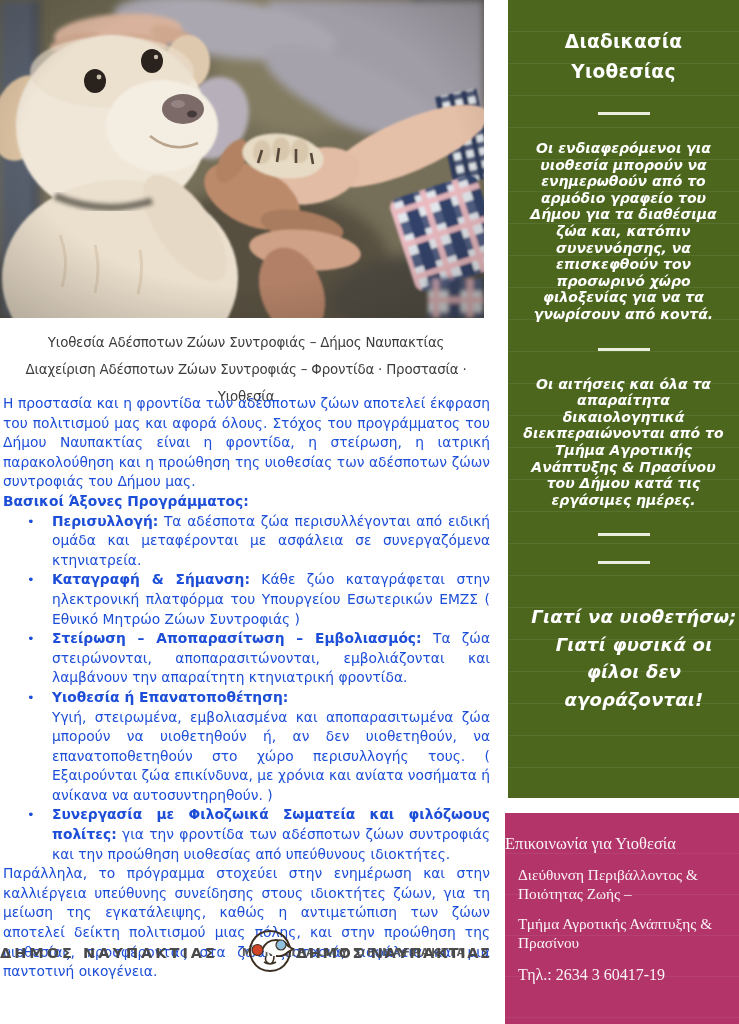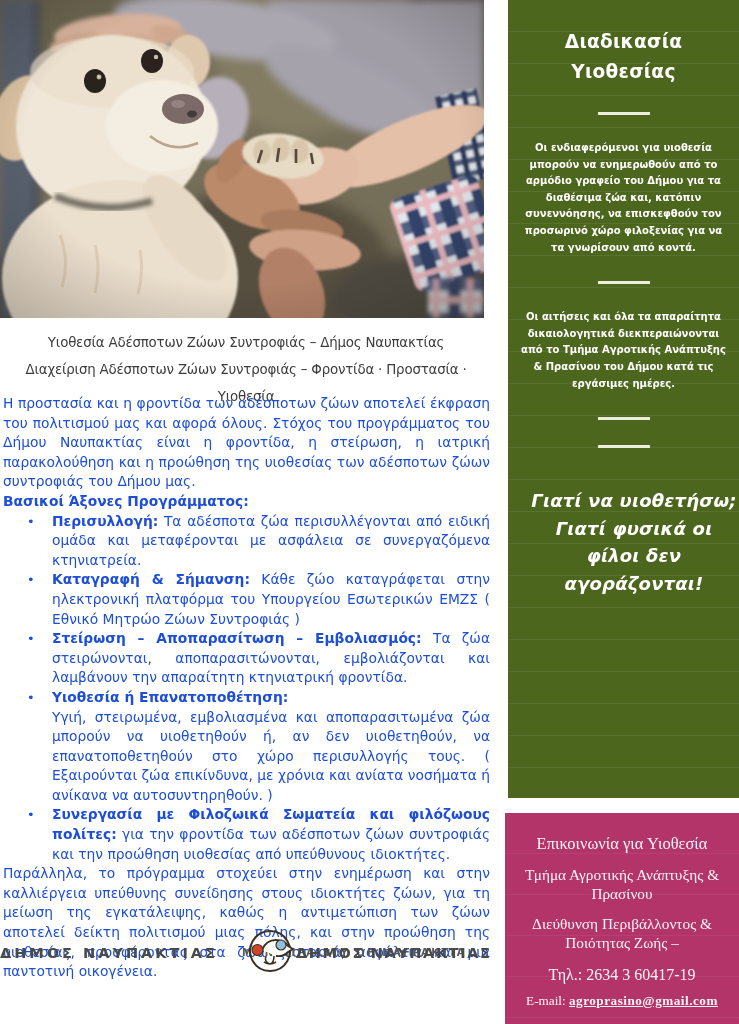--- a/index.html
+++ b/index.html
@@ -32,26 +32,26 @@
   .logo-title.right{letter-spacing:1.6px;margin-top:4px;}
   .logo-sub{font-size:10px;font-weight:bold;color:#585858;letter-spacing:2.4px;white-space:nowrap;margin-top:3px;padding-left:24px;}
   .logo-sub2{font-size:8.3px;font-weight:bold;color:#4c4c4c;letter-spacing:0.6px;white-space:nowrap;margin-top:2px;margin-left:16px;}
 
   
   .sidebar{position:absolute;left:508px;top:0;width:231px;height:798px;background:#4c661e;
            color:#ffffff;text-align:center;font-weight:bold;
            background-image:repeating-linear-gradient(180deg,rgba(255,255,255,0) 0 31px,rgba(255,255,255,0.07) 31px 32px);}
   .sidebar h2{margin:0;padding:27px 30px 0;font-size:18.5px;line-height:30px;letter-spacing:0.3px;}
   .sep{width:52px;height:3px;background:#e9efdc;border:0;margin:25px auto;}
-  .sidebar p{margin:0 auto;width:206px;font-size:10px;line-height:16.6px;}
+  .sidebar p{margin:0 auto;width:206px;font-size:14px;line-height:16.6px;font-style:italic;}
   .sidebar .quote{margin-top:39px;width:212px;font-size:18px;line-height:27.5px;font-style:italic;letter-spacing:0.2px;margin-left:20px;}
 
   
   .contact{position:absolute;left:505px;top:813px;width:234px;height:211px;background:#b23469;
-           color:#fbf4f7;text-align:center;font-family:"Liberation Serif","DejaVu Serif",serif;
+           color:#fbf4f7;text-align:left;font-family:"Liberation Serif","DejaVu Serif",serif;
            background-image:repeating-linear-gradient(180deg,rgba(255,255,255,0) 0 40px,rgba(255,255,255,0.06) 40px 41px);}
   .contact .c-head{padding-top:21px;font-size:16.5px;}
   .contact .c-line{margin-top:11px;font-size:15.3px;line-height:19px;padding:0 13px;}
   .contact .c-phone{margin-top:13px;font-size:16px;}
   .contact .c-emailrow{margin-top:9px;font-size:13.2px;}
   .contact .c-emailrow a{color:#fbf4f7;font-weight:bold;text-decoration:underline;letter-spacing:0.5px;cursor:pointer;}
 </style>
 </head>
 <body>
 
@@ -242,21 +242,18 @@
     <p>Οι ενδιαφερόμενοι για υιοθεσία μπορούν να ενημερωθούν από το αρμόδιο γραφείο του Δήμου για τα διαθέσιμα ζώα και, κατόπιν συνεννόησης, να επισκεφθούν τον προσωρινό χώρο φιλοξενίας για να τα γνωρίσουν από κοντά.</p>
     <div class="sep"></div>
     <p>Οι αιτήσεις και όλα τα απαραίτητα δικαιολογητικά διεκπεραιώνονται από το Τμήμα Αγροτικής Ανάπτυξης &amp; Πρασίνου του Δήμου κατά τις εργάσιμες ημέρες.</p>
     <div class="sep"></div>
     <div class="sep"></div>
     <p class="quote">Γιατί να υιοθετήσω; Γιατί φυσικά οι φίλοι δεν αγοράζονται!</p>
   </aside>
 
   <aside class="contact">
     <div class="c-head">Επικοινωνία για Υιοθεσία</div>
+    <div class="c-line">Διεύθυνση Περιβάλλοντος &amp; Ποιότητας Ζωής –</div>
     <div class="c-line">Τμήμα Αγροτικής Ανάπτυξης &amp; Πρασίνου</div>
-    <div class="c-line">Διεύθυνση Περιβάλλοντος &amp; Ποιότητας Ζωής –</div>
     <div class="c-line c-phone">Τηλ.: 2634 3 60417-19</div>
-    <div class="c-emailrow">
-      <span>E-mail: </span><a>agroprasino@gmail.com</a>
-    </div>
   </aside>
 
 </div>
 
 </body></html>

